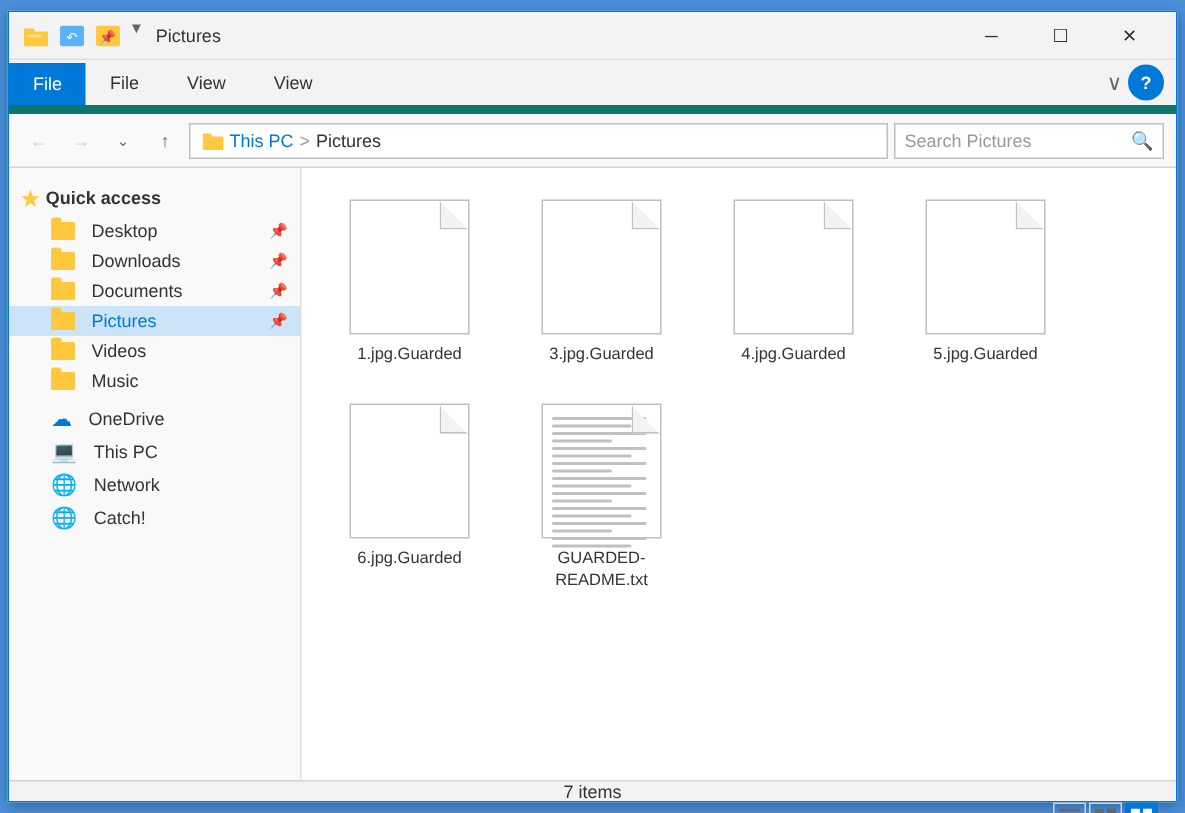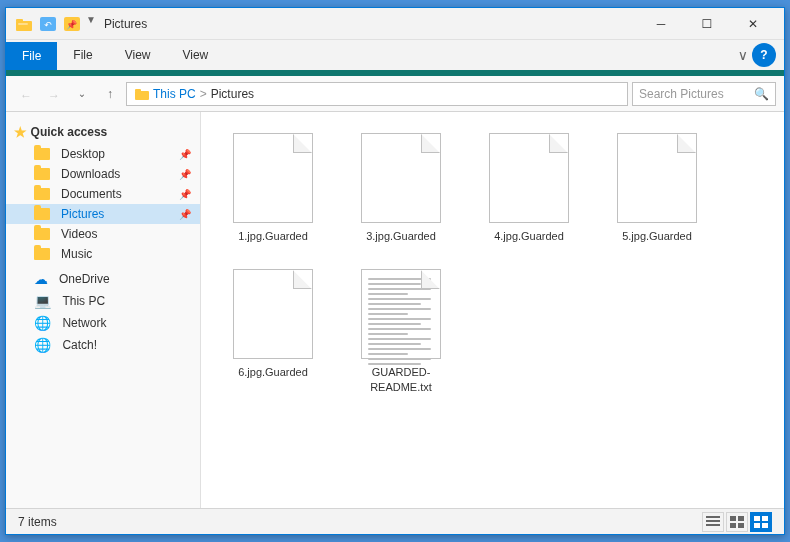--- a/index.html
+++ b/index.html
@@ -140,21 +140,21 @@
       border: 1px solid #c0c0c0;
       display: flex;
       align-items: center;
       padding: 0 8px;
       font-size: 12px;
       color: #333;
       gap: 4px;
     }
     .path-sep { color: #999; }
     .search-box {
-      width: 144px;
+      width: 180px;
       height: 24px;
       border: 1px solid #c0c0c0;
       background: #fff;
       display: flex;
       align-items: center;
       padding: 0 6px;
       gap: 4px;
       color: #999;
       font-size: 12px;
     }
@@ -294,28 +294,29 @@
     .file-line.long { width: 95%; }
     .file-name {
       font-size: 11px;
       color: #333;
       text-align: center;
       word-break: break-word;
       line-height: 1.3;
     }
     
     .status-bar {
-      height: 26px;
+      height: 14px;
       background: #f3f3f3;
       border-top: 1px solid #d4d4d4;
       display: flex;
       align-items: center;
       padding: 0 12px;
       font-size: 12px;
       color: #333;
+      flex-direction: column;
     }
     .status-right {
       margin-left: auto;
       display: flex;
       align-items: center;
       gap: 2px;
     }
     .view-btn {
       width: 22px;
       height: 20px;

